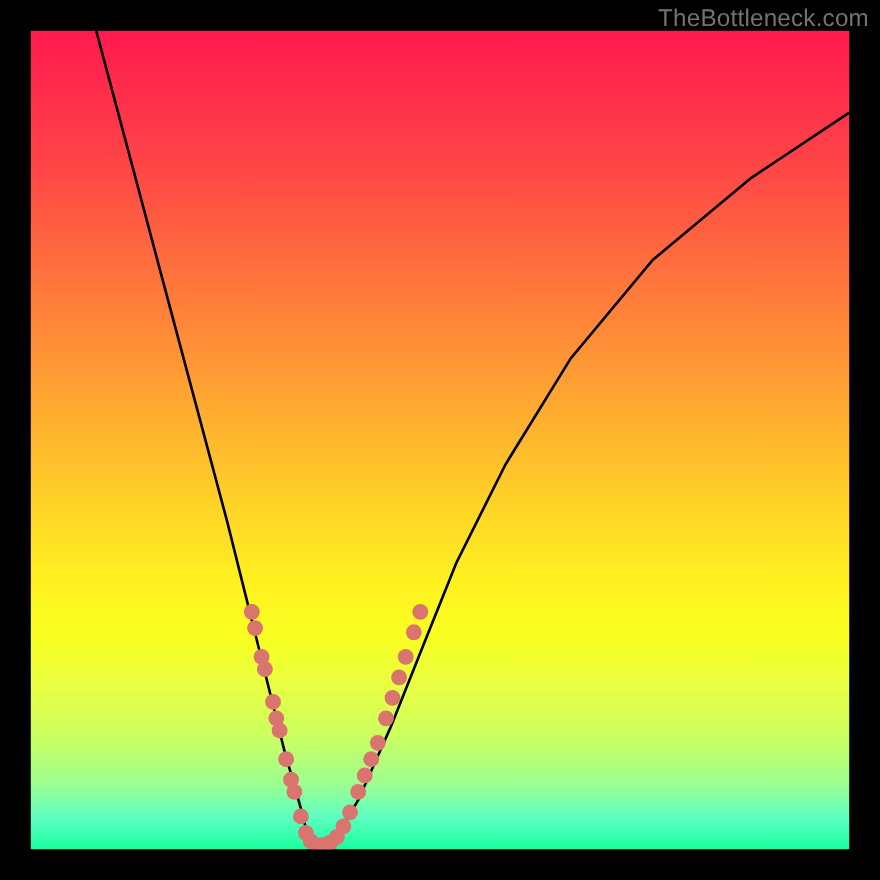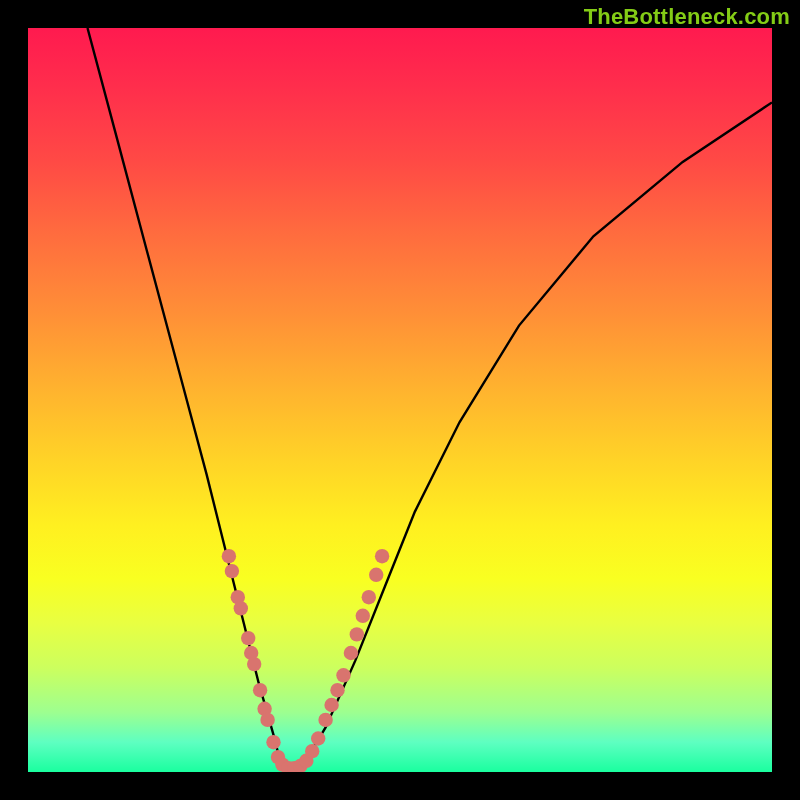--- a/index.html
+++ b/index.html
@@ -41,23 +41,23 @@
       #ccff5e 86%,
       #9dff90 92%,
       #5effc1 96%,
       #1aff9f 100%
     );
   }
   .watermark {
     position: absolute;
     top: 4px;
     right: 10px;
-    color: #84cc16;
+    color: #737373;
     font-size: 22px;
-    font-weight: 700;
+    font-weight: 400;
     font-family: Arial, Helvetica, sans-serif;
     letter-spacing: 0.2px;
   }
   svg.curve {
     position: absolute;
     top: 28px;
     left: 28px;
     width: 744px;
     height: 744px;
   }

